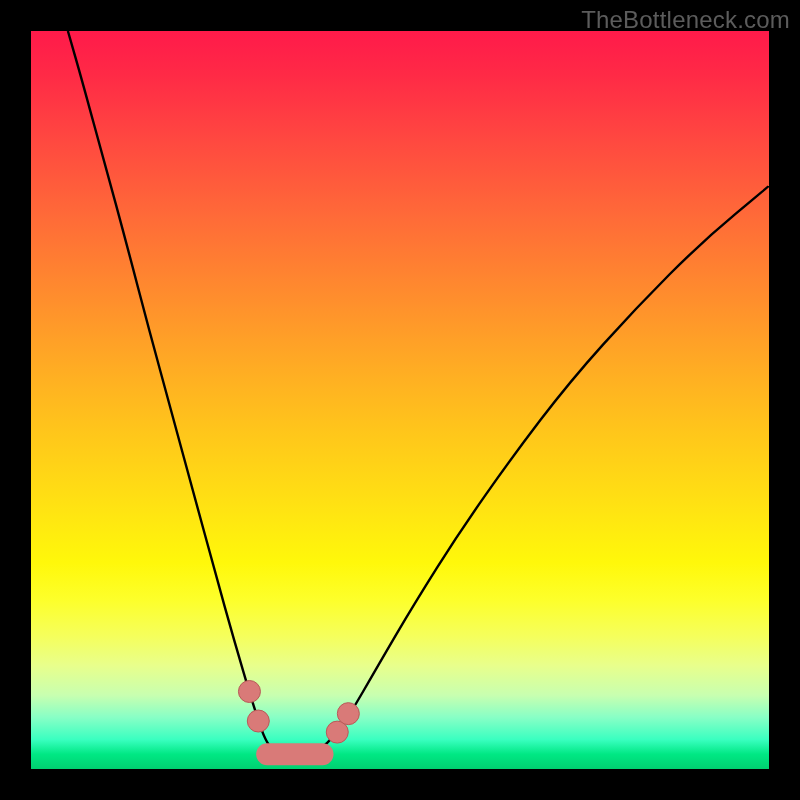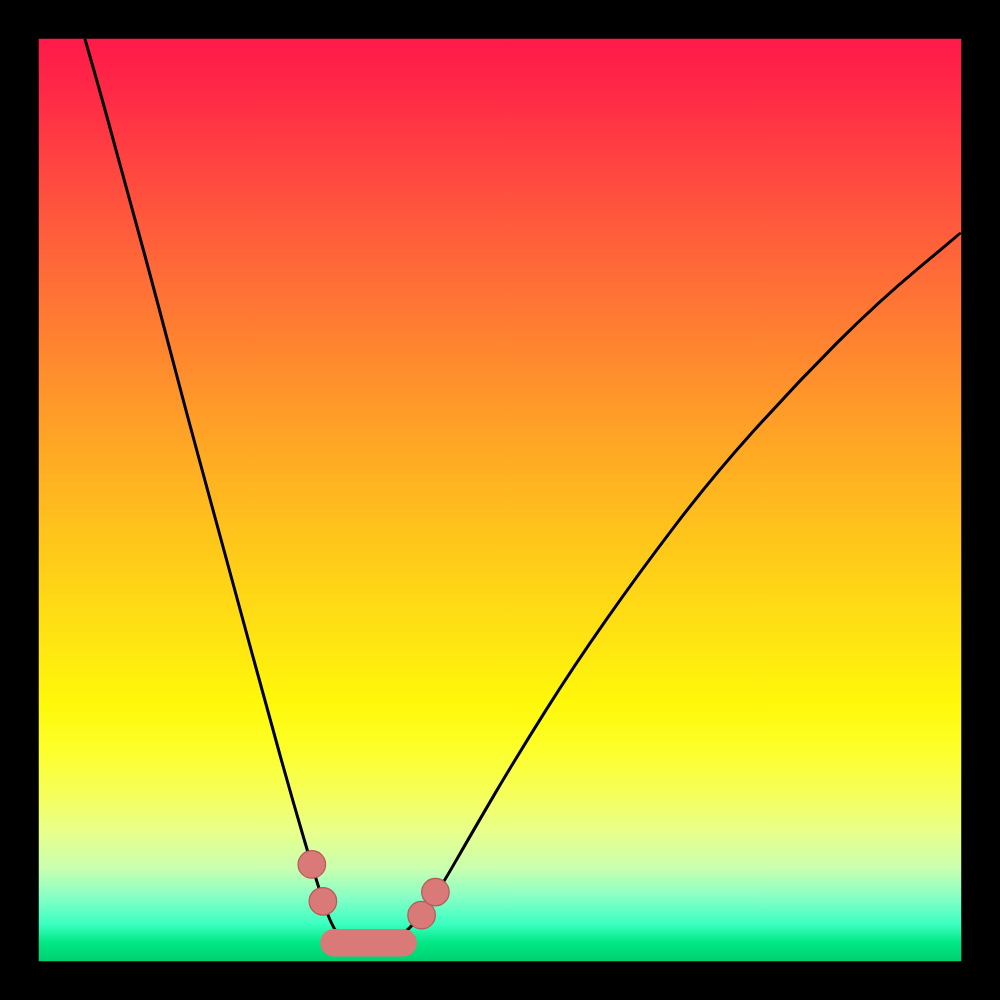--- a/index.html
+++ b/index.html
@@ -70,13 +70,14 @@
       <path id="curve-path" fill="none" d="M 36.9 0.0 Q 36.9 0.0 44.3 25.8 Q 51.7 51.7 62.7 92.3 Q 73.8 132.8 84.9 173.4 Q 95.9 214.0 107.0 256.5 Q 118.1 298.9 129.2 339.5 Q 140.2 380.1 151.3 420.7 Q 162.4 461.3 173.4 501.8 Q 184.5 542.4 193.7 575.6 Q 203.0 608.9 212.2 640.2 Q 221.4 671.6 228.8 693.7 Q 236.2 715.9 243.5 719.5 Q 250.9 723.2 258.3 723.2 Q 265.7 723.2 273.1 722.5 Q 280.4 721.8 287.8 718.1 Q 295.2 714.4 306.3 700.4 Q 317.3 686.3 332.1 660.5 Q 346.9 634.7 365.3 603.3 Q 383.8 572.0 405.9 536.9 Q 428.0 501.8 453.9 464.9 Q 479.7 428.0 509.2 389.3 Q 538.7 350.6 572.0 313.6 Q 605.2 276.8 638.4 243.5 Q 671.6 210.3 704.8 182.7 T 738.0 155.0" stroke="#000000" stroke-width="2.4"></path>
       <line id="flat-seg" stroke-linecap="round" x1="236.16" x2="291.51" y1="723.24" y2="723.24" stroke="#d97a78" stroke-width="22"></line>
       <g id="markers">
           <circle cx="218.44800000000004" cy="660.51" r="11" fill="#d97a78" stroke="#b85a58" stroke-width="1"></circle>
           <circle cx="227.304" cy="690.03" r="11" fill="#d97a78" stroke="#b85a58" stroke-width="1"></circle>
           <circle cx="306.27" cy="701.1" r="11" fill="#d97a78" stroke="#b85a58" stroke-width="1"></circle>
           <circle cx="317.34" cy="682.65" r="11" fill="#d97a78" stroke="#b85a58" stroke-width="1"></circle>
         </g>
     </svg>
   </div>
+  <div class="watermark">TheBottleneck.com</div>
 </div>
 
 </body></html>

